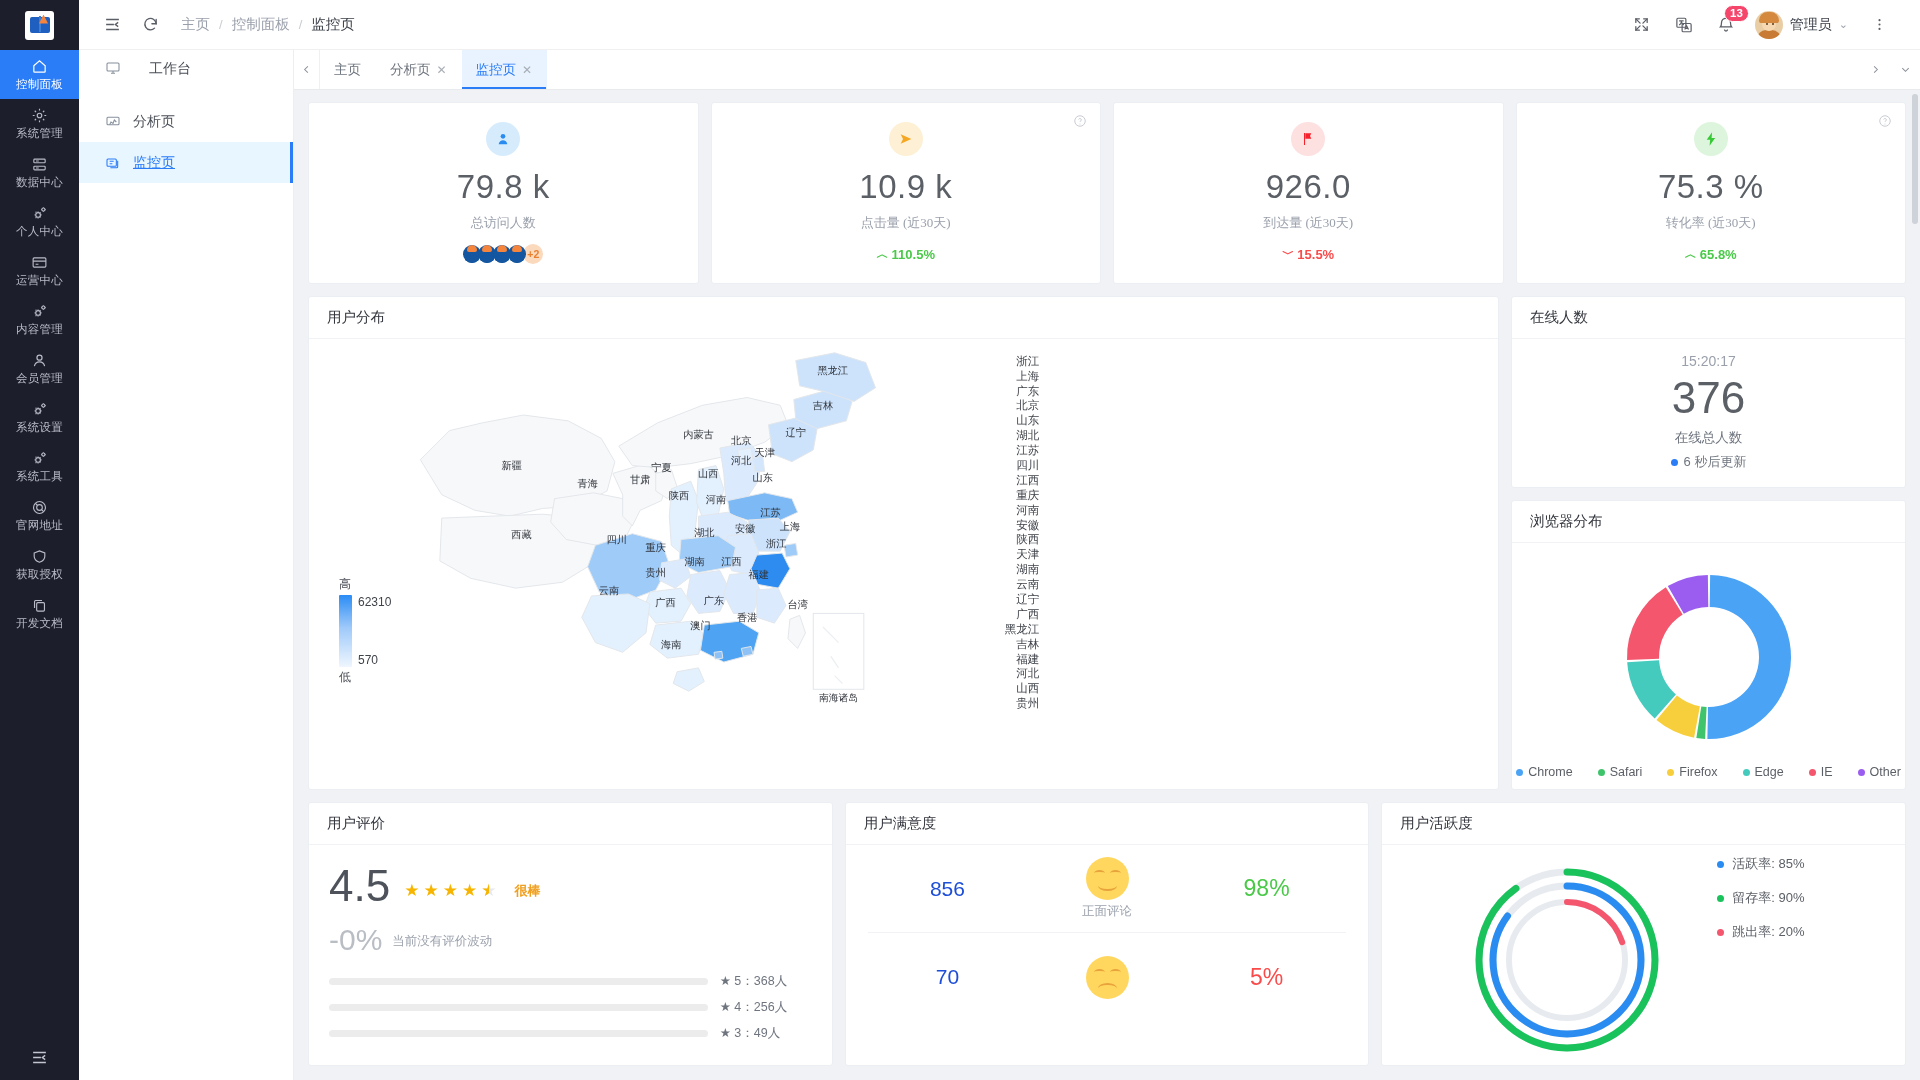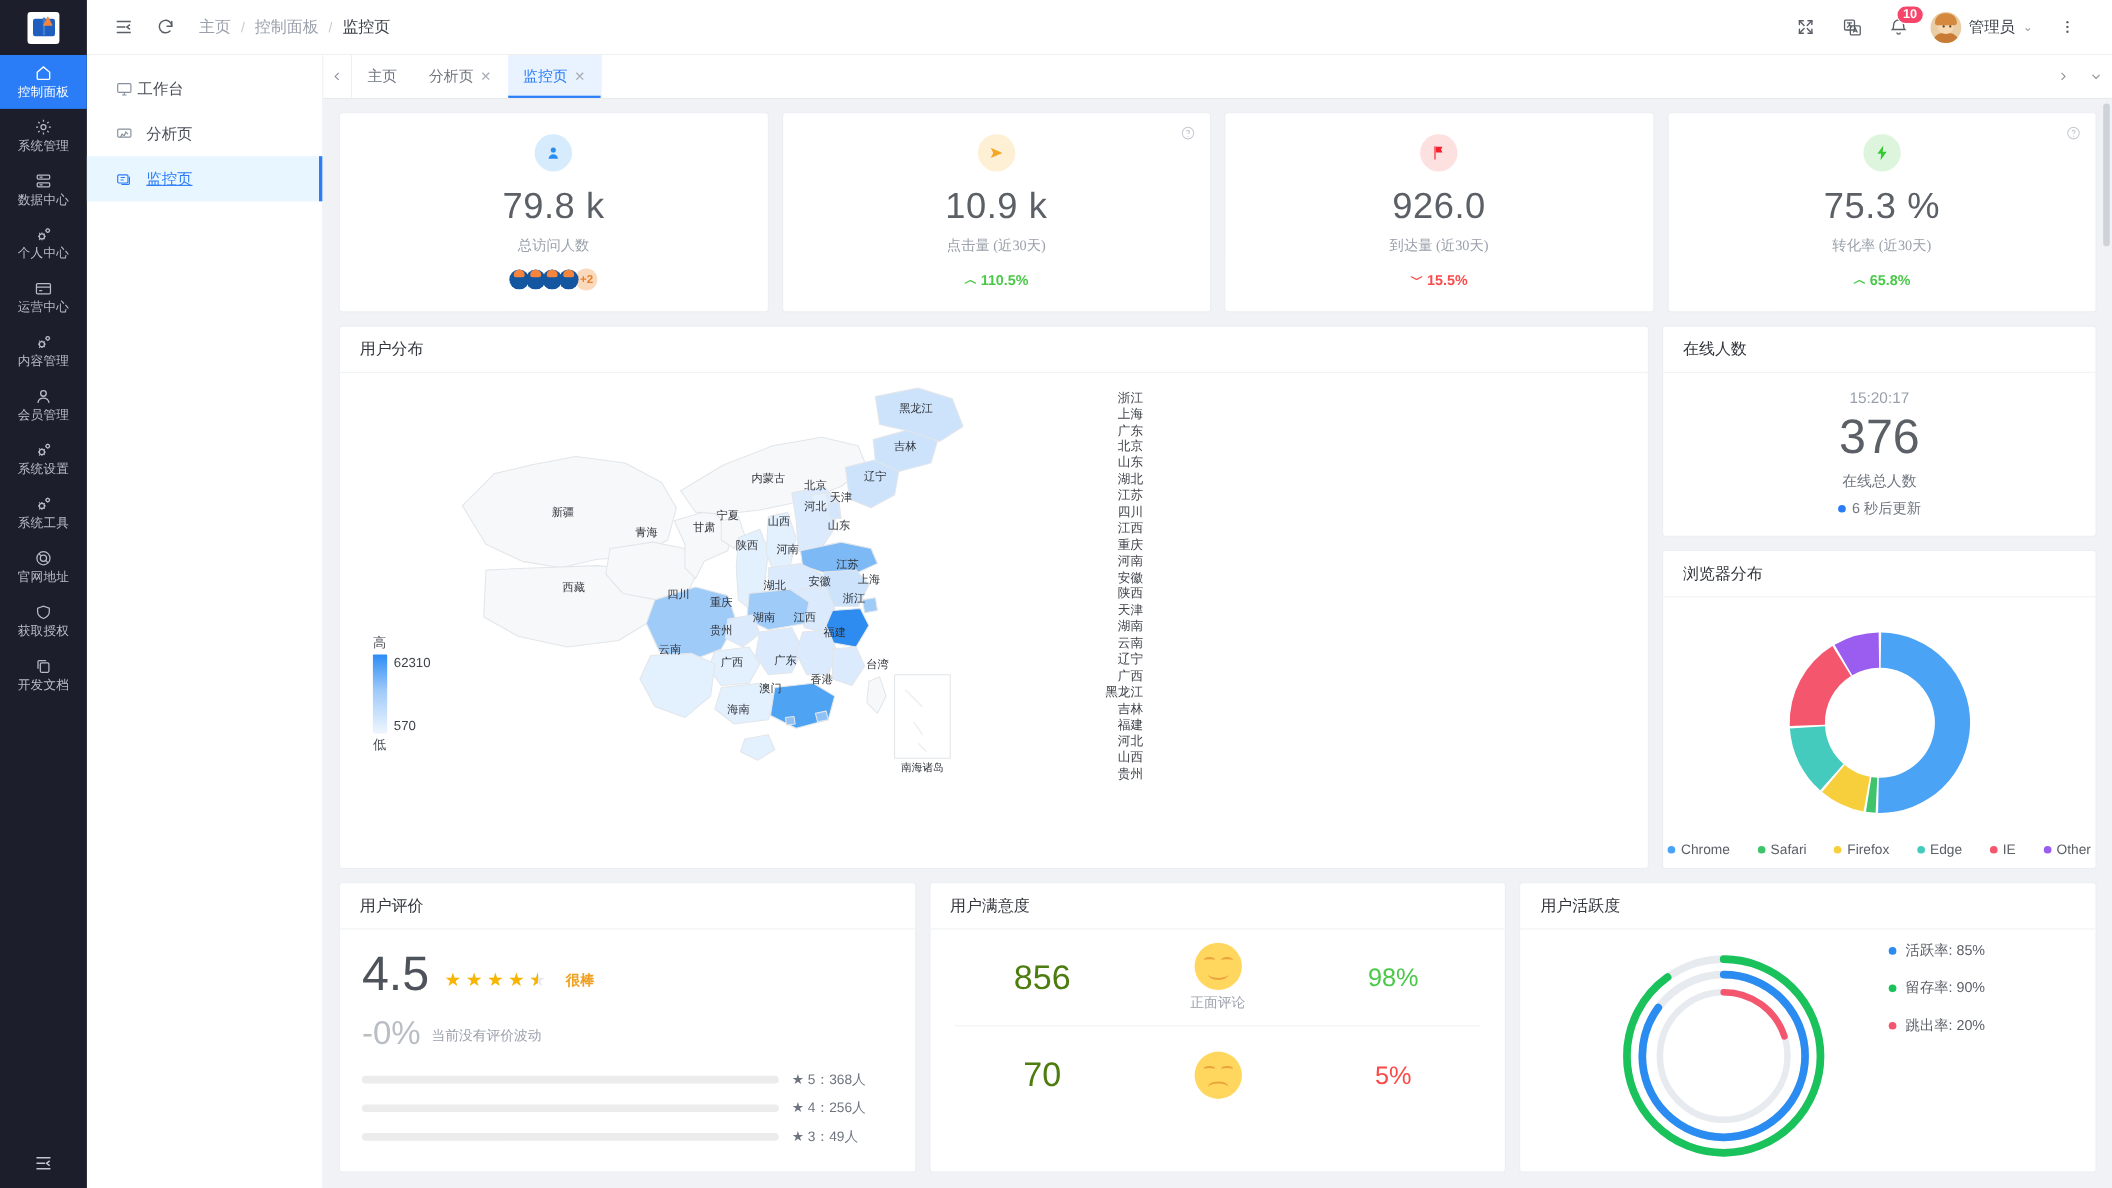--- a/index.html
+++ b/index.html
@@ -196,21 +196,21 @@
   .rate-note { font-size:12.5px; color:#9aa0ab; padding-bottom:5px; }
   .rate-bars { margin-top:18px; display:flex; flex-direction:column; gap:9px; }
   .rb-row { display:flex; align-items:center; gap:12px; }
   .rb-track { flex:1; height:7px; background:#ececec; border-radius:4px; overflow:hidden; }
   .rb-fill { height:7px; border-radius:4px; }
   .rb-label { width:92px; font-size:12.5px; color:#6f757f; display:flex; align-items:center; gap:4px; }
 
   .sat-body { padding:0 22px; }
   .sat-row { display:flex; align-items:center; height:88px; border-bottom:1px solid #f0f2f5; }
   .sat-row:last-child { border-bottom:none; }
-  .sat-num { flex:1; text-align:center; font-size:31px; color:#4d7c0f; }
+  .sat-num { flex:1; text-align:center; font-size:21px; color:#1d4ed8; }
   .sat-mid { flex:1; display:flex; flex-direction:column; align-items:center; gap:3px;}
   .emoji { width:43px; height:43px; border-radius:50%; position:relative; background:#ffd75e; }
   .emoji .ey { position:absolute; width:11px; height:6px; border-top:2.6px solid #e8a33d; border-radius:50% 50% 0 0; top:13px; }
   .emoji .ey.l { left:8px; } .emoji .ey.r { right:8px; }
   .emoji .mo { position:absolute; left:12px; top:23px; width:19px; height:11px; border-bottom:2.6px solid #e8a33d; border-radius:0 0 50% 50%; }
   .emoji.sad .mo { border-bottom:none; border-top:2.6px solid #e8a33d; border-radius:50% 50% 0 0; top:27px; }
   .sat-cap { font-size:12.5px; color:#9aa0ab; }
   .sat-pct { flex:1; text-align:center; font-size:23px; }
   .sat-pct.good { color:#4ac948; }
   .sat-pct.bad { color:#fa4b4b; }
@@ -400,21 +400,21 @@
             <path d="M5.5 6.5h6M8.5 6.5v1c0 2-1.3 3.6-3 4.4M9 8.5c.4 1.8 1.4 2.8 2.8 3.4"></path>
             <rect x="9.5" y="10" width="12" height="11" rx="1.5"></rect>
             <path d="M13 18l2.5-5 2.5 5M13.8 16.5h3.4"></path>
           </svg>
         </div>
         <div class="bell-wrap">
           <svg width="18" height="18" viewBox="0 0 24 24" fill="none" stroke="currentColor" stroke-width="1.7">
             <path d="M6 9a6 6 0 1 1 12 0c0 4 1.5 5.5 1.5 5.5h-15S6 13 6 9z"></path>
             <path d="M10 18a2 2 0 0 0 4 0"></path>
           </svg>
-          <span class="badge">10</span>
+          <span class="badge">13</span>
         </div>
         <div class="user">
           <div class="avatar">
             <div class="body"></div>
               <div class="face"></div>
               <div class="hair"></div>
             <div class="eye" style="left:11px"></div>
               <div class="eye" style="left:17px"></div>
           </div>
           <span class="uname">管理员</span>
@@ -426,21 +426,21 @@
               <circle cx="12" cy="12" r="1.7"></circle>
               <circle cx="12" cy="19" r="1.7"></circle>
           </svg>
         </div>
       </div>
     </header>
 
     <div style="display:flex; flex:1; min-height:0;">
 
       <div style="width:215px; flex:0 0 215px; background:#fff; border-right:1px solid #ebeef2; padding-top:10px;" id="subMenu">
-          <div style="height: 41px; display: flex; align-items: center; gap: 4px; padding: 0px 0px 0px 26px; cursor: pointer; font-size: 14px; position: relative; color: rgb(74, 79, 87);">
+          <div style="height: 41px; display: flex; gap: 28px; padding: 0px 0px 0px 26px; cursor: pointer; font-size: 14px; position: relative; color: rgb(74, 79, 87);">
             <span style="width:16px;height:16px;display:block;color:#86909c"><svg viewBox="0 0 24 24" fill="none" stroke="currentColor" stroke-width="1.6">
                 <rect x="3" y="4.5" width="18" height="12" rx="1.5"></rect>
                 <path d="M9 20h6M12 16.5V20"></path>
               </svg></span>
             <span style="">工作台</span>
           </div>
           <div style="height: 41px; display: flex; align-items: center; gap: 12px; padding: 0px 0px 0px 26px; cursor: pointer; font-size: 14px; position: relative; color: rgb(74, 79, 87);">
             <span style="width:16px;height:16px;display:block;color:#86909c"><svg viewBox="0 0 24 24" fill="none" stroke="currentColor" stroke-width="1.6">
                 <rect x="3" y="5" width="18" height="11" rx="1.5"></rect>
                 <path d="M7 16l2-4 3 2 2-5 3 3"></path>

